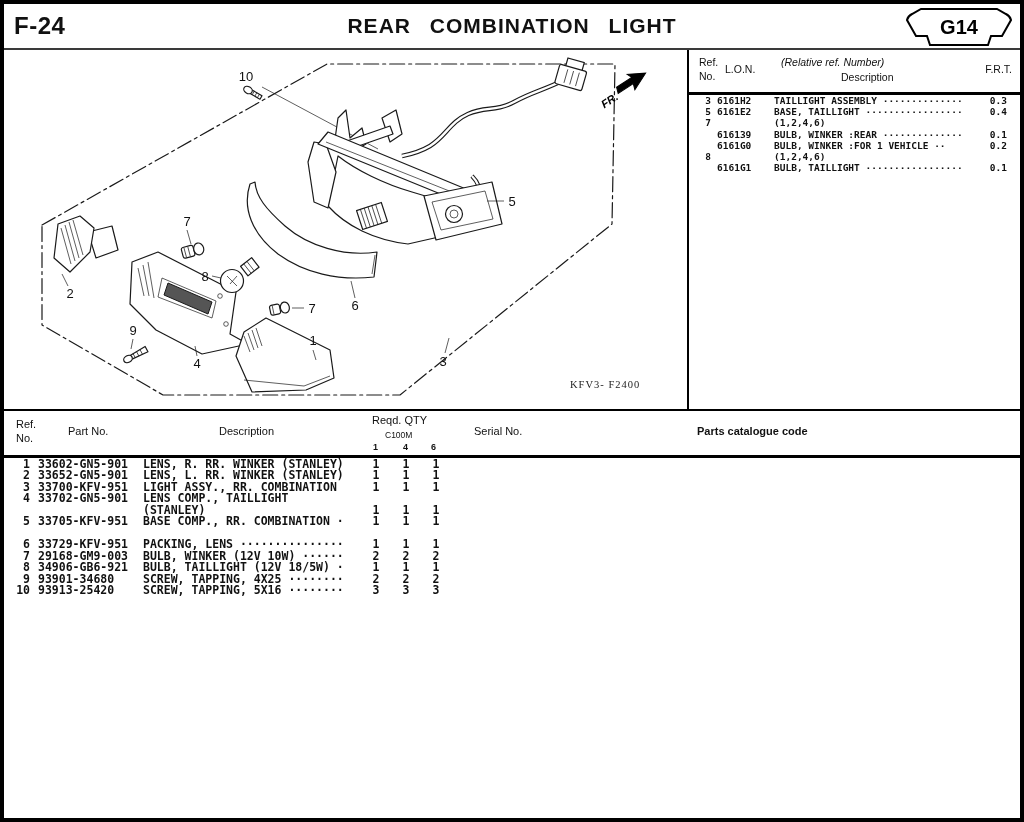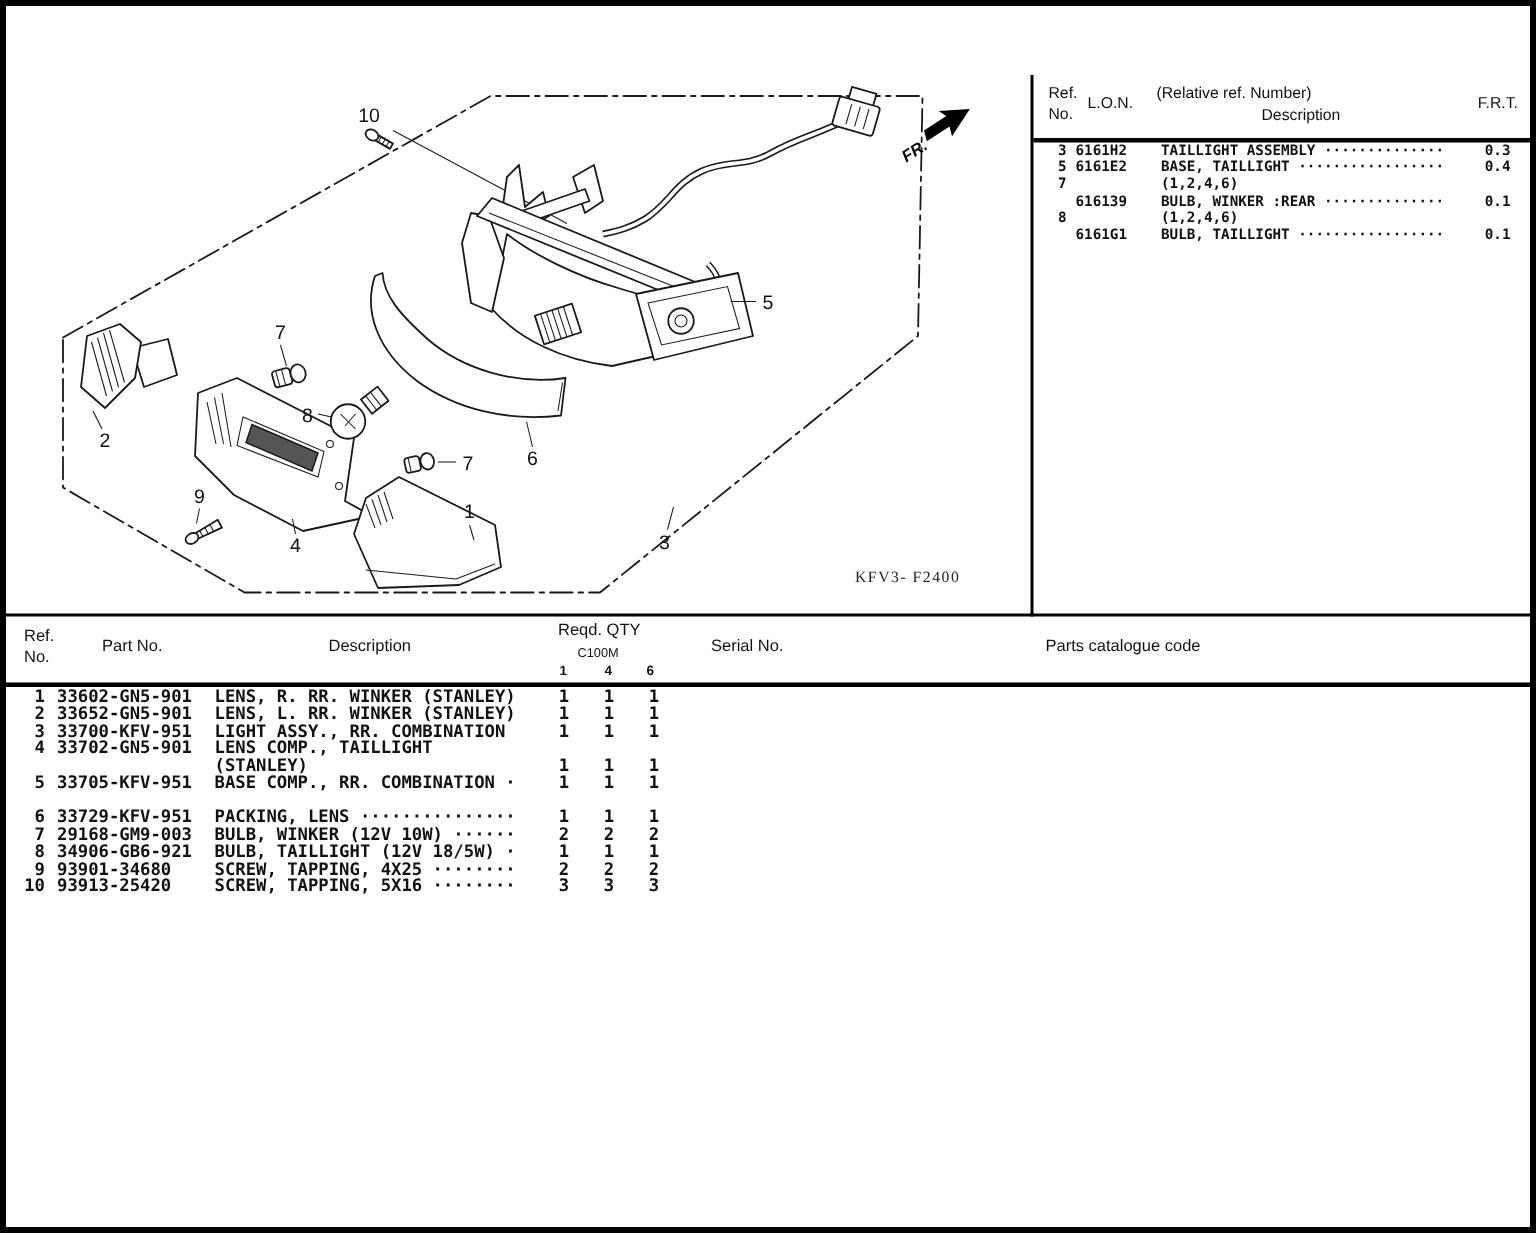--- a/index.html
+++ b/index.html
@@ -48,20 +48,28 @@
   .thin{stroke:#1a1a1a;stroke-width:0.7;fill:none;}
   .callout{font-family:"Liberation Sans",sans-serif;font-size:13px;fill:#111;}
   .codefont{font-family:"Liberation Serif",serif;font-size:10.5px;letter-spacing:1px;fill:#222;}
   .frfont{font-family:"Liberation Sans",sans-serif;font-size:11px;font-weight:bold;font-style:italic;fill:#000;}
 </style>
 </head>
 <body>
 
 <div class="page">
 
+  <div class="hdr">
+    <div class="page-ref">F-24</div>
+    <div class="title">REAR  COMBINATION  LIGHT</div>
+    <svg class="plate" width="110" height="42" viewBox="0 0 110 42">
+      <path d="M3,14 Q4,10 8,8 L17,3 L93,3 L102,8 Q106,10 107,14 L98,30 L87,30 L84,39 L26,39 L23,30 L12,30 Z" fill="#fff" stroke="#000" stroke-width="2"></path>
+      <text x="55" y="28" text-anchor="middle">G14</text>
+    </svg>
+  </div>
 
   <svg class="diagram" viewBox="0 0 683 361">
 
     <polygon points="38,175 323,14 611,14 608,174 396,345 159,345 38,275" class="art" stroke-dasharray="15 4 3 4"></polygon>
 
     <line x1="258" y1="37" x2="374" y2="99" class="thin"></line>
 
     <path d="M560,30 C540,40 528,42 510,52 C492,62 482,56 464,64 C446,72 442,86 426,96 C416,102 408,104 398,106" stroke="#1a1a1a" stroke-width="4.6" fill="none"></path>
     <path d="M560,30 C540,40 528,42 510,52 C492,62 482,56 464,64 C446,72 442,86 426,96 C416,102 408,104 398,106" stroke="#fff" stroke-width="2.4" fill="none"></path>
     <path d="M468,126 C480,138 478,156 464,166" stroke="#1a1a1a" stroke-width="4.2" fill="none"></path>
@@ -198,46 +206,47 @@
     <text x="566" y="338" class="codefont">KFV3- F2400</text>
   </svg>
 
   <div class="vdiv"></div>
   <div class="hdiv"></div>
 
   <div class="rtab">
     <div class="h" style="left:10px;top:6px;">Ref.</div>
     <div class="h" style="left:10px;top:20px;">No.</div>
     <div class="h" style="left:36px;top:13px;">L.O.N.</div>
-    <div class="h" style="left:82px;top:6px;">(Relative ref. Number)</div>
+    <div class="h" style="left:92px;top:6px;font-style:italic;">(Relative ref. Number)</div>
     <div class="h" style="left:152px;top:21px;">Description</div>
     <div class="h" style="right:8px;top:13px;">F.R.T.</div>
     <div class="rtab-underline"></div>
     <div class="rrows">
       <div class="rrow"><span class="r-ref">3</span><span class="r-lon">6161H2</span><span class="r-desc">TAILLIGHT ASSEMBLY ··············</span><span class="r-frt">0.3</span></div>
       <div class="rrow"><span class="r-ref">5</span><span class="r-lon">6161E2</span><span class="r-desc">BASE, TAILLIGHT ·················</span><span class="r-frt">0.4</span></div>
       <div class="rrow"><span class="r-ref">7</span><span class="r-lon"></span><span class="r-desc">(1,2,4,6)</span><span class="r-frt"></span></div>
       <div class="rrow"><span class="r-ref"></span><span class="r-lon">616139</span><span class="r-desc">BULB, WINKER :REAR ··············</span><span class="r-frt">0.1</span></div>
+      <div class="rrow"><span class="r-ref"></span><span class="r-lon">6161G0</span><span class="r-desc">BULB, WINKER :FOR 1 VEHICLE ··</span><span class="r-frt">0.2</span></div>
       <div class="rrow"><span class="r-ref">8</span><span class="r-lon"></span><span class="r-desc">(1,2,4,6)</span><span class="r-frt"></span></div>
       <div class="rrow"><span class="r-ref"></span><span class="r-lon">6161G1</span><span class="r-desc">BULB, TAILLIGHT ·················</span><span class="r-frt">0.1</span></div>
     </div>
   </div>
 
   <div class="ptab">
     <div class="h" style="left:12px;top:7px;">Ref.</div>
     <div class="h" style="left:12px;top:21px;">No.</div>
     <div class="h" style="left:64px;top:14px;">Part No.</div>
     <div class="h" style="left:215px;top:14px;">Description</div>
     <div class="h" style="left:368px;top:3px;">Reqd. QTY</div>
     <div class="h" style="left:381px;top:19px;font-size:8.5px;">C100M</div>
     <div class="h" style="left:369px;top:31px;font-size:9px;font-weight:bold;">1</div>
     <div class="h" style="left:399px;top:31px;font-size:9px;font-weight:bold;">4</div>
     <div class="h" style="left:427px;top:31px;font-size:9px;font-weight:bold;">6</div>
     <div class="h" style="left:470px;top:14px;">Serial No.</div>
-    <div class="h" style="left:693px;top:14px;">Parts catalogue code</div>
+    <div class="h" style="left:693px;top:14px;font-weight:bold;">Parts catalogue code</div>
     <div class="ptab-underline"></div>
 
     <div class="prows">
       <div class="prow"><span class="c-ref">1</span><span class="c-part">33602-GN5-901</span><span class="c-desc">LENS, R. RR. WINKER (STANLEY)</span><span class="c-q first">1</span><span class="c-q">1</span><span class="c-q">1</span></div>
       <div class="prow"><span class="c-ref">2</span><span class="c-part">33652-GN5-901</span><span class="c-desc">LENS, L. RR. WINKER (STANLEY)</span><span class="c-q first">1</span><span class="c-q">1</span><span class="c-q">1</span></div>
       <div class="prow"><span class="c-ref">3</span><span class="c-part">33700-KFV-951</span><span class="c-desc">LIGHT ASSY., RR. COMBINATION</span><span class="c-q first">1</span><span class="c-q">1</span><span class="c-q">1</span></div>
       <div class="prow"><span class="c-ref">4</span><span class="c-part">33702-GN5-901</span><span class="c-desc">LENS COMP., TAILLIGHT</span><span class="c-q first"></span><span class="c-q"></span><span class="c-q"></span></div>
       <div class="prow"><span class="c-ref"></span><span class="c-part"></span><span class="c-desc right">(STANLEY)</span><span class="c-q first">1</span><span class="c-q">1</span><span class="c-q">1</span></div>
       <div class="prow"><span class="c-ref">5</span><span class="c-part">33705-KFV-951</span><span class="c-desc">BASE COMP., RR. COMBINATION ·</span><span class="c-q first">1</span><span class="c-q">1</span><span class="c-q">1</span></div>
       <div class="prow gap"><span class="c-ref">6</span><span class="c-part">33729-KFV-951</span><span class="c-desc">PACKING, LENS ···············</span><span class="c-q first">1</span><span class="c-q">1</span><span class="c-q">1</span></div>

